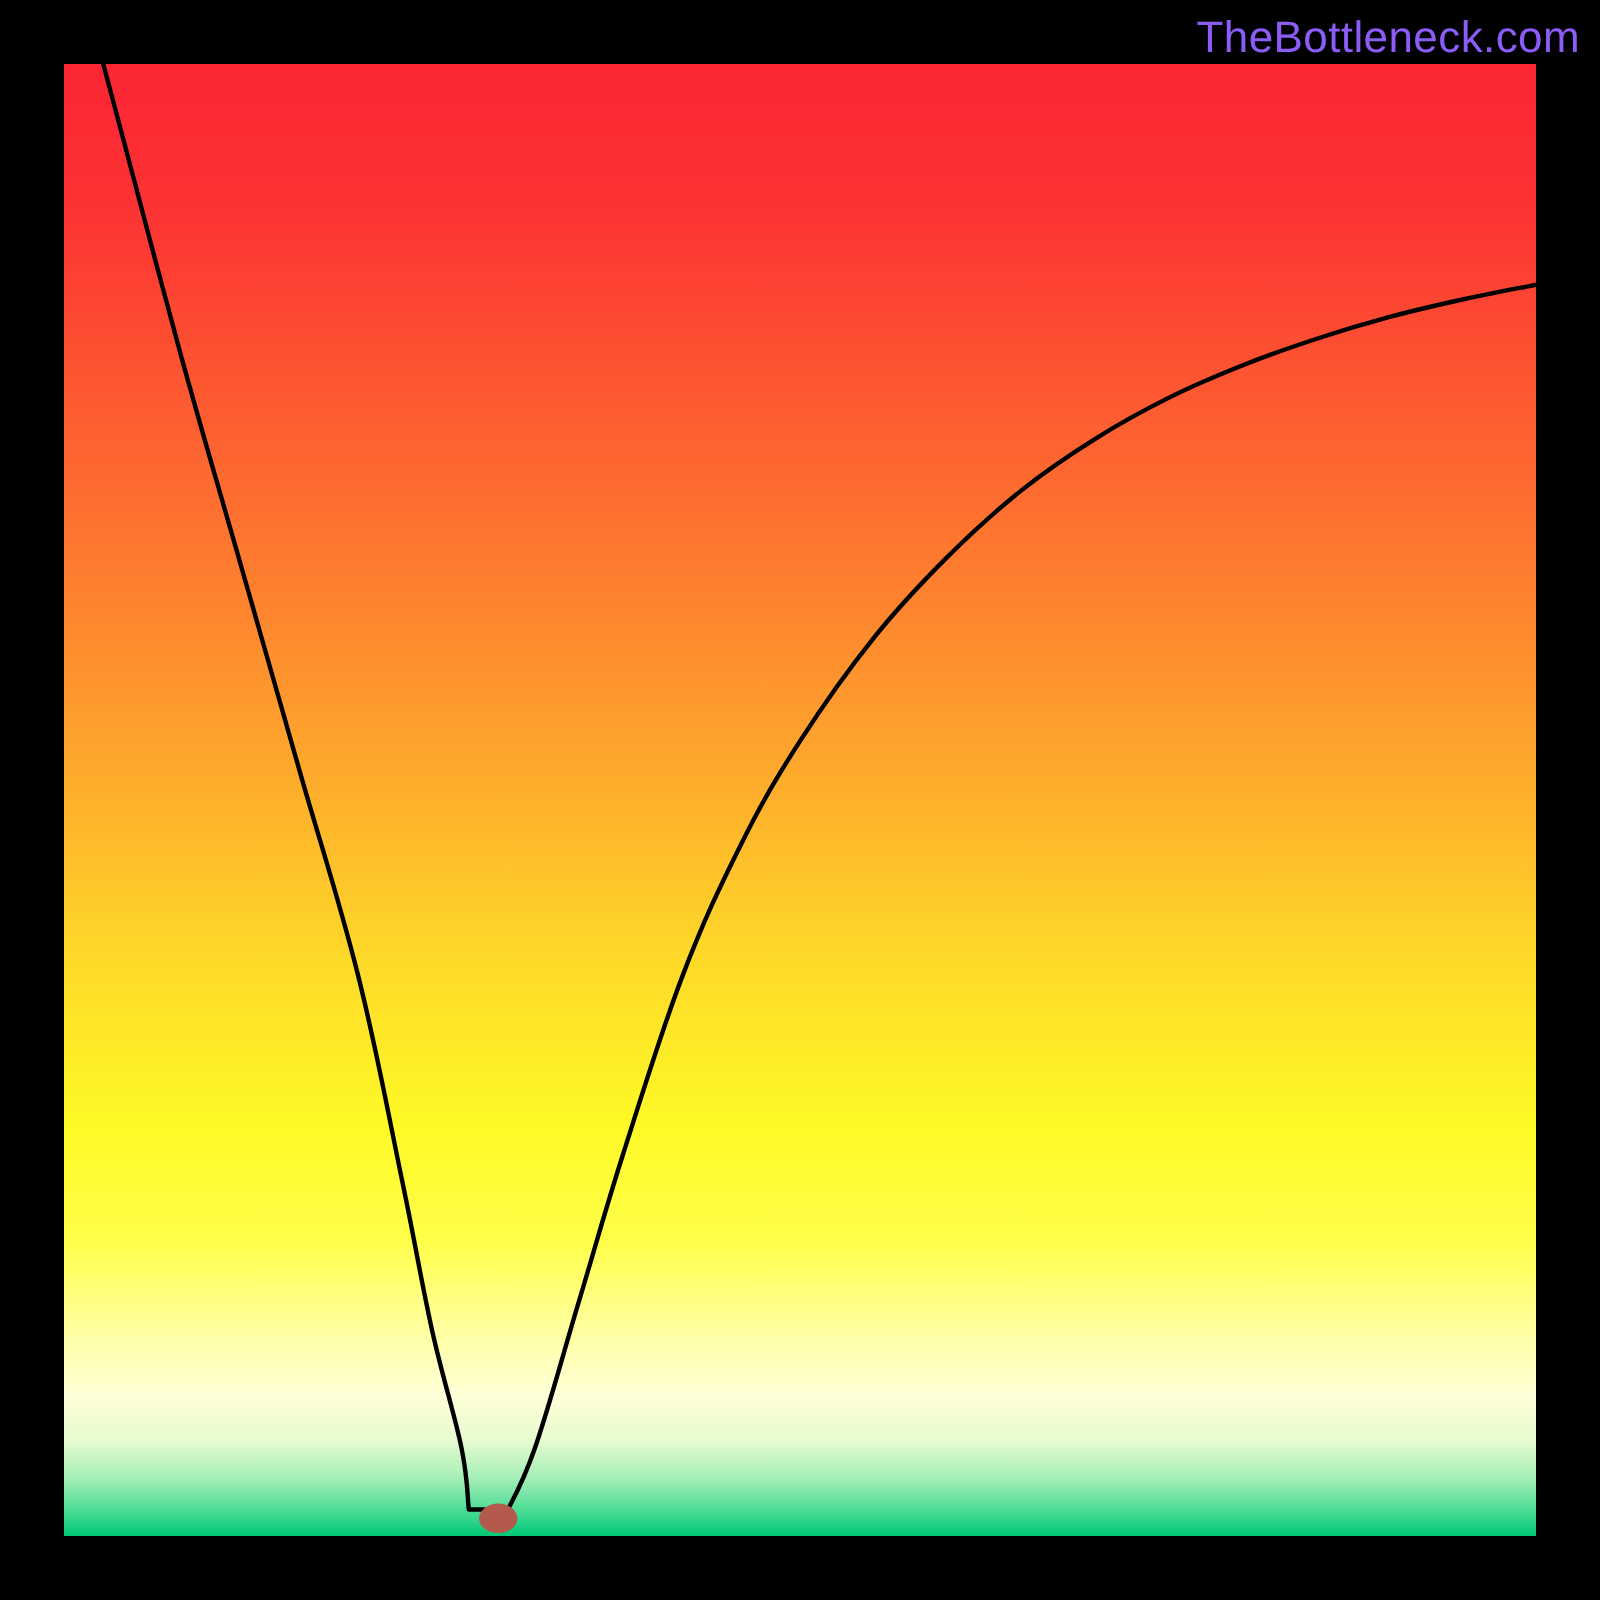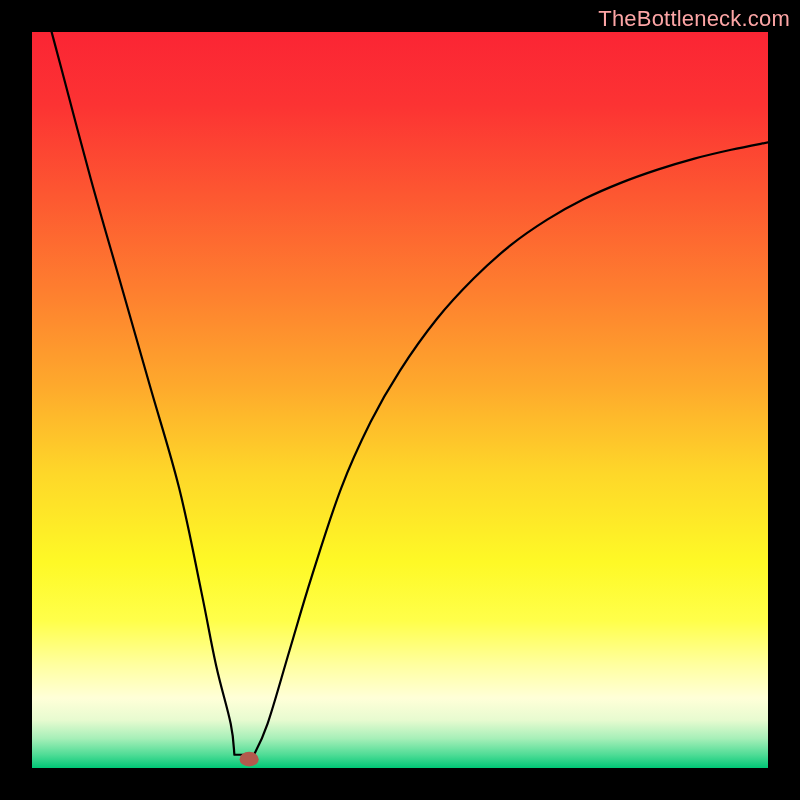--- a/index.html
+++ b/index.html
@@ -26,21 +26,21 @@
   .plot svg {
     position: absolute;
     left: 0; top: 0;
     width: 736px; height: 736px;
     display: block;
   }
   .watermark {
     position: absolute;
     top: 6px;
     right: 10px;
-    color: #fca5a5;
+    color: #8b5cf6;
     font-size: 22px;
     letter-spacing: 0.2px;
     font-weight: 400;
     font-family: Arial, Helvetica, sans-serif;
   }
 </style>
 </head>
 <body>
 
 <div class="frame">

